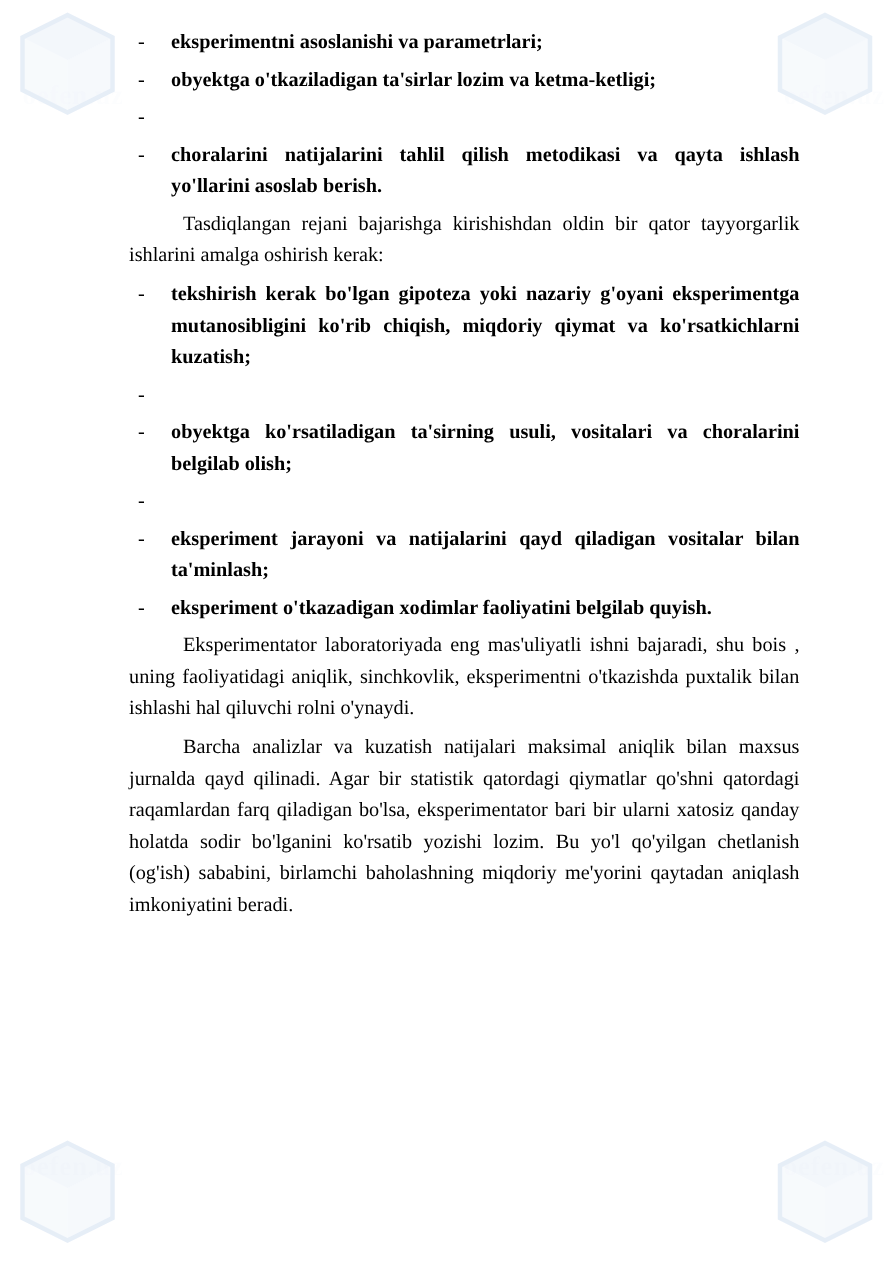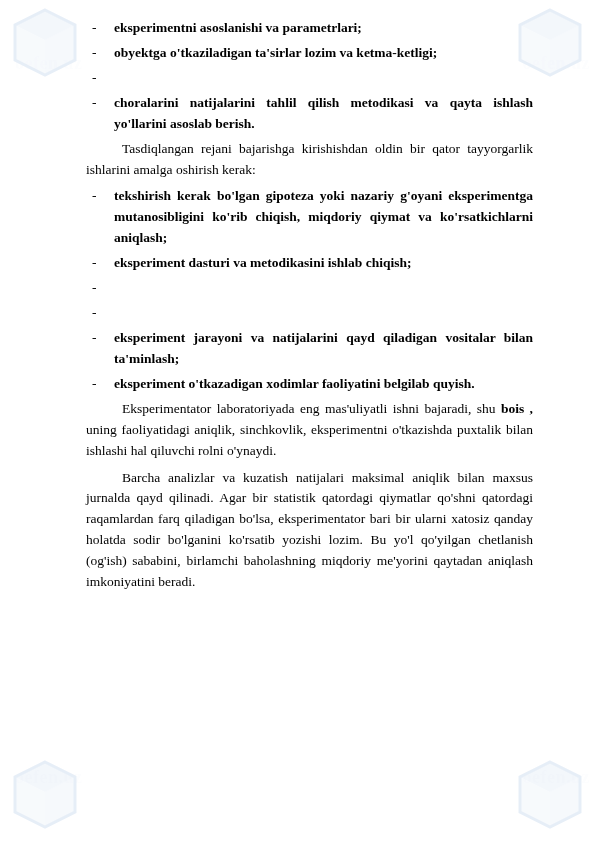--- a/index.html
+++ b/index.html
@@ -151,42 +151,42 @@
       <span class="bullet-dash">-</span>
       <span class="bullet-text">choralarini natijalarini tahlil qilish metodikasi va qayta ishlash yo'llarini asoslab berish.</span>
     </li>
   </ul>
 
   <p class="paragraph-indent">Tasdiqlangan rejani bajarishga kirishishdan oldin bir qator tayyorgarlik ishlarini amalga oshirish kerak:</p>
 
   <ul class="bullet-list">
     <li class="bullet-item">
       <span class="bullet-dash">-</span>
-      <span class="bullet-text">tekshirish kerak bo'lgan gipoteza yoki nazariy g'oyani eksperimentga mutanosibligini ko'rib chiqish, miqdoriy qiymat va ko'rsatkichlarni aniqlash;</span>
+      <span class="bullet-text">tekshirish kerak bo'lgan gipoteza yoki nazariy g'oyani eksperimentga mutanosibligini ko'rib chiqish, miqdoriy qiymat va ko'rsatkichlarni kuzatish;</span>
     </li>
     <li class="bullet-item">
       <span class="bullet-dash">-</span>
-      <span class="bullet-text">eksperiment dasturi va metodikasini ishlab chiqish;</span>
     </li>
     <li class="bullet-item">
       <span class="bullet-dash">-</span>
+      <span class="bullet-text">obyektga ko'rsatiladigan ta'sirning usuli, vositalari va choralarini belgilab olish;</span>
     </li>
     <li class="bullet-item">
       <span class="bullet-dash">-</span>
     </li>
     <li class="bullet-item">
       <span class="bullet-dash">-</span>
       <span class="bullet-text">eksperiment jarayoni va natijalarini qayd qiladigan vositalar bilan ta'minlash;</span>
     </li>
     <li class="bullet-item">
       <span class="bullet-dash">-</span>
       <span class="bullet-text">eksperiment o'tkazadigan xodimlar faoliyatini belgilab quyish.</span>
     </li>
   </ul>
 
 
   <p class="paragraph-indent">
-    <span>Eksperimentator laboratoriyada eng mas'uliyatli ishni bajaradi, shu </span><span style="font-weight:bold;">bois ,</span><span> uning faoliyatidagi aniqlik, sinchkovlik, eksperimentni o'tkazishda puxtalik bilan ishlashi hal qiluvchi rolni o'ynaydi.</span>
+    <span>Eksperimentator laboratoriyada eng mas'uliyatli ishni bajaradi, shu </span><span style="font-weight:normal;">bois ,</span><span> uning faoliyatidagi aniqlik, sinchkovlik, eksperimentni o'tkazishda puxtalik bilan ishlashi hal qiluvchi rolni o'ynaydi.</span>
   </p>
 
   <p class="paragraph-indent">Barcha analizlar va kuzatish natijalari maksimal aniqlik bilan maxsus jurnalda qayd qilinadi. Agar bir statistik qatordagi qiymatlar qo'shni qatordagi raqamlardan farq qiladigan bo'lsa, eksperimentator bari bir ularni xatosiz qanday holatda sodir bo'lganini ko'rsatib yozishi lozim. Bu yo'l qo'yilgan chetlanish (og'ish) sababini, birlamchi baholashning miqdoriy me'yorini qaytadan aniqlash imkoniyatini beradi.</p>
 
 </div>
 
 </body></html>

